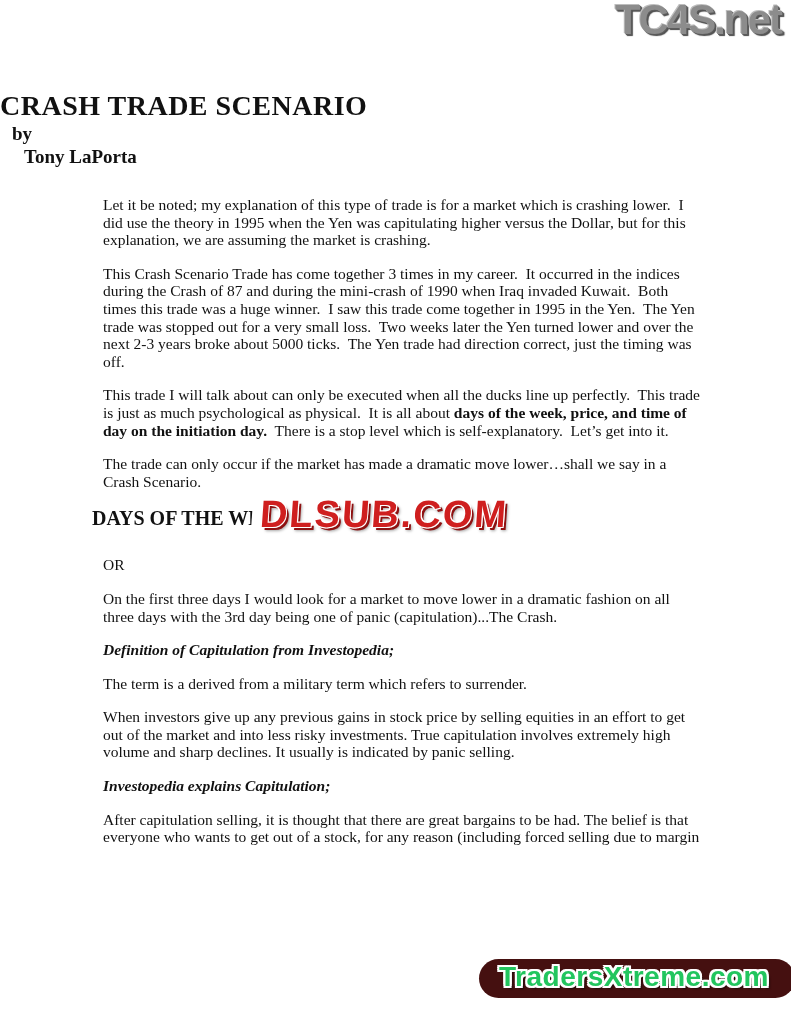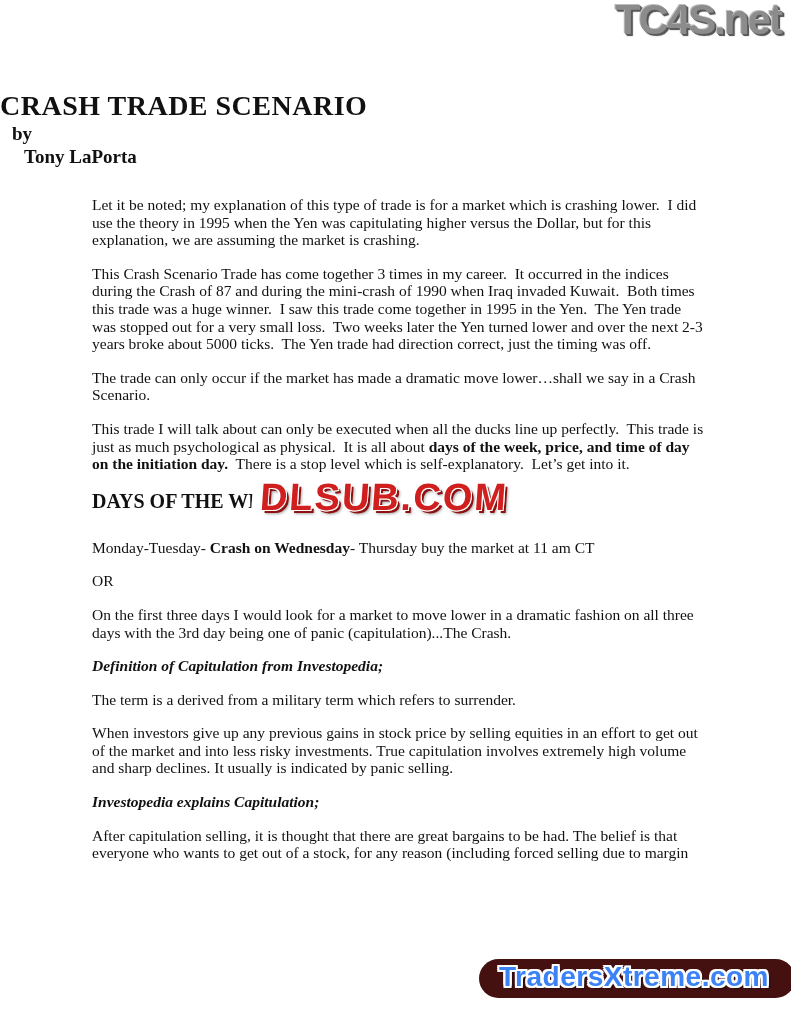--- a/index.html
+++ b/index.html
@@ -27,21 +27,21 @@
     text-align:left; font-weight:bold;
   }
   .doc-title { margin:0; font-size:28px; line-height:32px; font-weight:bold; letter-spacing:0.5px; }
   .byline   { font-size:19px; line-height:23px; font-weight:bold;margin-left:12px; }
   .author   { font-size:19px; line-height:23px; font-weight:bold;margin-left:24px; }
 
   .content {
     position:absolute; top:196px; left:92px; width:612px;
     font-size:15.5px; line-height:17.6px;
   }
-  .content p { margin:0 0 16px 0; white-space:pre-wrap; }
+  .content p { margin:0 0 16px 11px; white-space:pre-wrap; }
   .bold-head { font-weight:bold;font-style:italic; }
 
   .section {
     position:relative;
     font-size:20px; line-height:24px; font-weight:bold;
     margin:6px 0 26px 0;
     white-space:nowrap;
   }
 
   
@@ -65,21 +65,21 @@
   .bottom-bar {
     position:absolute; right:-4px; bottom:10px;
     background:#451010;
     border-radius:20px;
     padding:3px 26px 6px 20px;
   }
   .bottom-bar span {
     font-family:"Liberation Sans", sans-serif;
     font-weight:bold; font-size:28px; line-height:30px;
     letter-spacing:0.5px;
-    color:#3b82f6;
+    color:#22c55e;
     text-shadow:
       -2px -2px 0 #ffffff, 2px -2px 0 #ffffff,
       -2px 2px 0 #ffffff, 2px 2px 0 #ffffff,
       0 -2px 0 #ffffff, 0 2px 0 #ffffff,
       -2px 0 0 #ffffff, 2px 0 0 #ffffff,
       3px 3px 2px rgba(0,0,0,0.55);
     user-select:none;
   }
 </style>
 </head>
@@ -94,27 +94,26 @@
     <div class="byline">by</div>
     <div class="author">Tony LaPorta</div>
   </div>
 
   <div class="content">
 
     <p>Let it be noted; my explanation of this type of trade is for a market which is crashing lower.  I did use the theory in 1995 when the Yen was capitulating higher versus the Dollar, but for this explanation, we are assuming the market is crashing.</p>
 
     <p>This Crash Scenario Trade has come together 3 times in my career.  It occurred in the indices during the Crash of 87 and during the mini-crash of 1990 when Iraq invaded Kuwait.  Both times this trade was a huge winner.  I saw this trade come together in 1995 in the Yen.  The Yen trade was stopped out for a very small loss.  Two weeks later the Yen turned lower and over the next 2-3 years broke about 5000 ticks.  The Yen trade had direction correct, just the timing was off.</p>
 
+    <p><span>This trade I will talk about can only be executed when all the ducks line up perfectly.  This trade is just as much psychological as physical.  It is all about </span><b>days of the week, price, and time of day on the initiation day.</b><span>  There is a stop level which is self-explanatory.  Let’s get into it.</span></p>
+
     <p>The trade can only occur if the market has made a dramatic move lower…shall we say in a Crash Scenario.</p>
-
-    <p><span>This trade I will talk about can only be executed when all the ducks line up perfectly.  This trade is just as much psychological as physical.  It is all about </span><b>days of the week, price, and time of day on the initiation day.</b><span>  There is a stop level which is self-explanatory.  Let’s get into it.</span></p>
 
     <h2 class="section"><span>DAYS OF THE WEEK</span><span class="dlsub">DLSUB.COM</span></h2>
 
-    <p><span>Monday-Tuesday- </span><b>Crash on Wednesday</b><span>- Thursday buy the market at 11 am CT</span></p>
 
     <p>OR</p>
 
 
     <p>On the first three days I would look for a market to move lower in a dramatic fashion on all three days with the 3rd day being one of panic (capitulation)...The Crash.</p>
 
     <p class="bold-head">Definition of Capitulation from Investopedia;</p>
 
     <p>The term is a derived from a military term which refers to surrender.</p>
 

